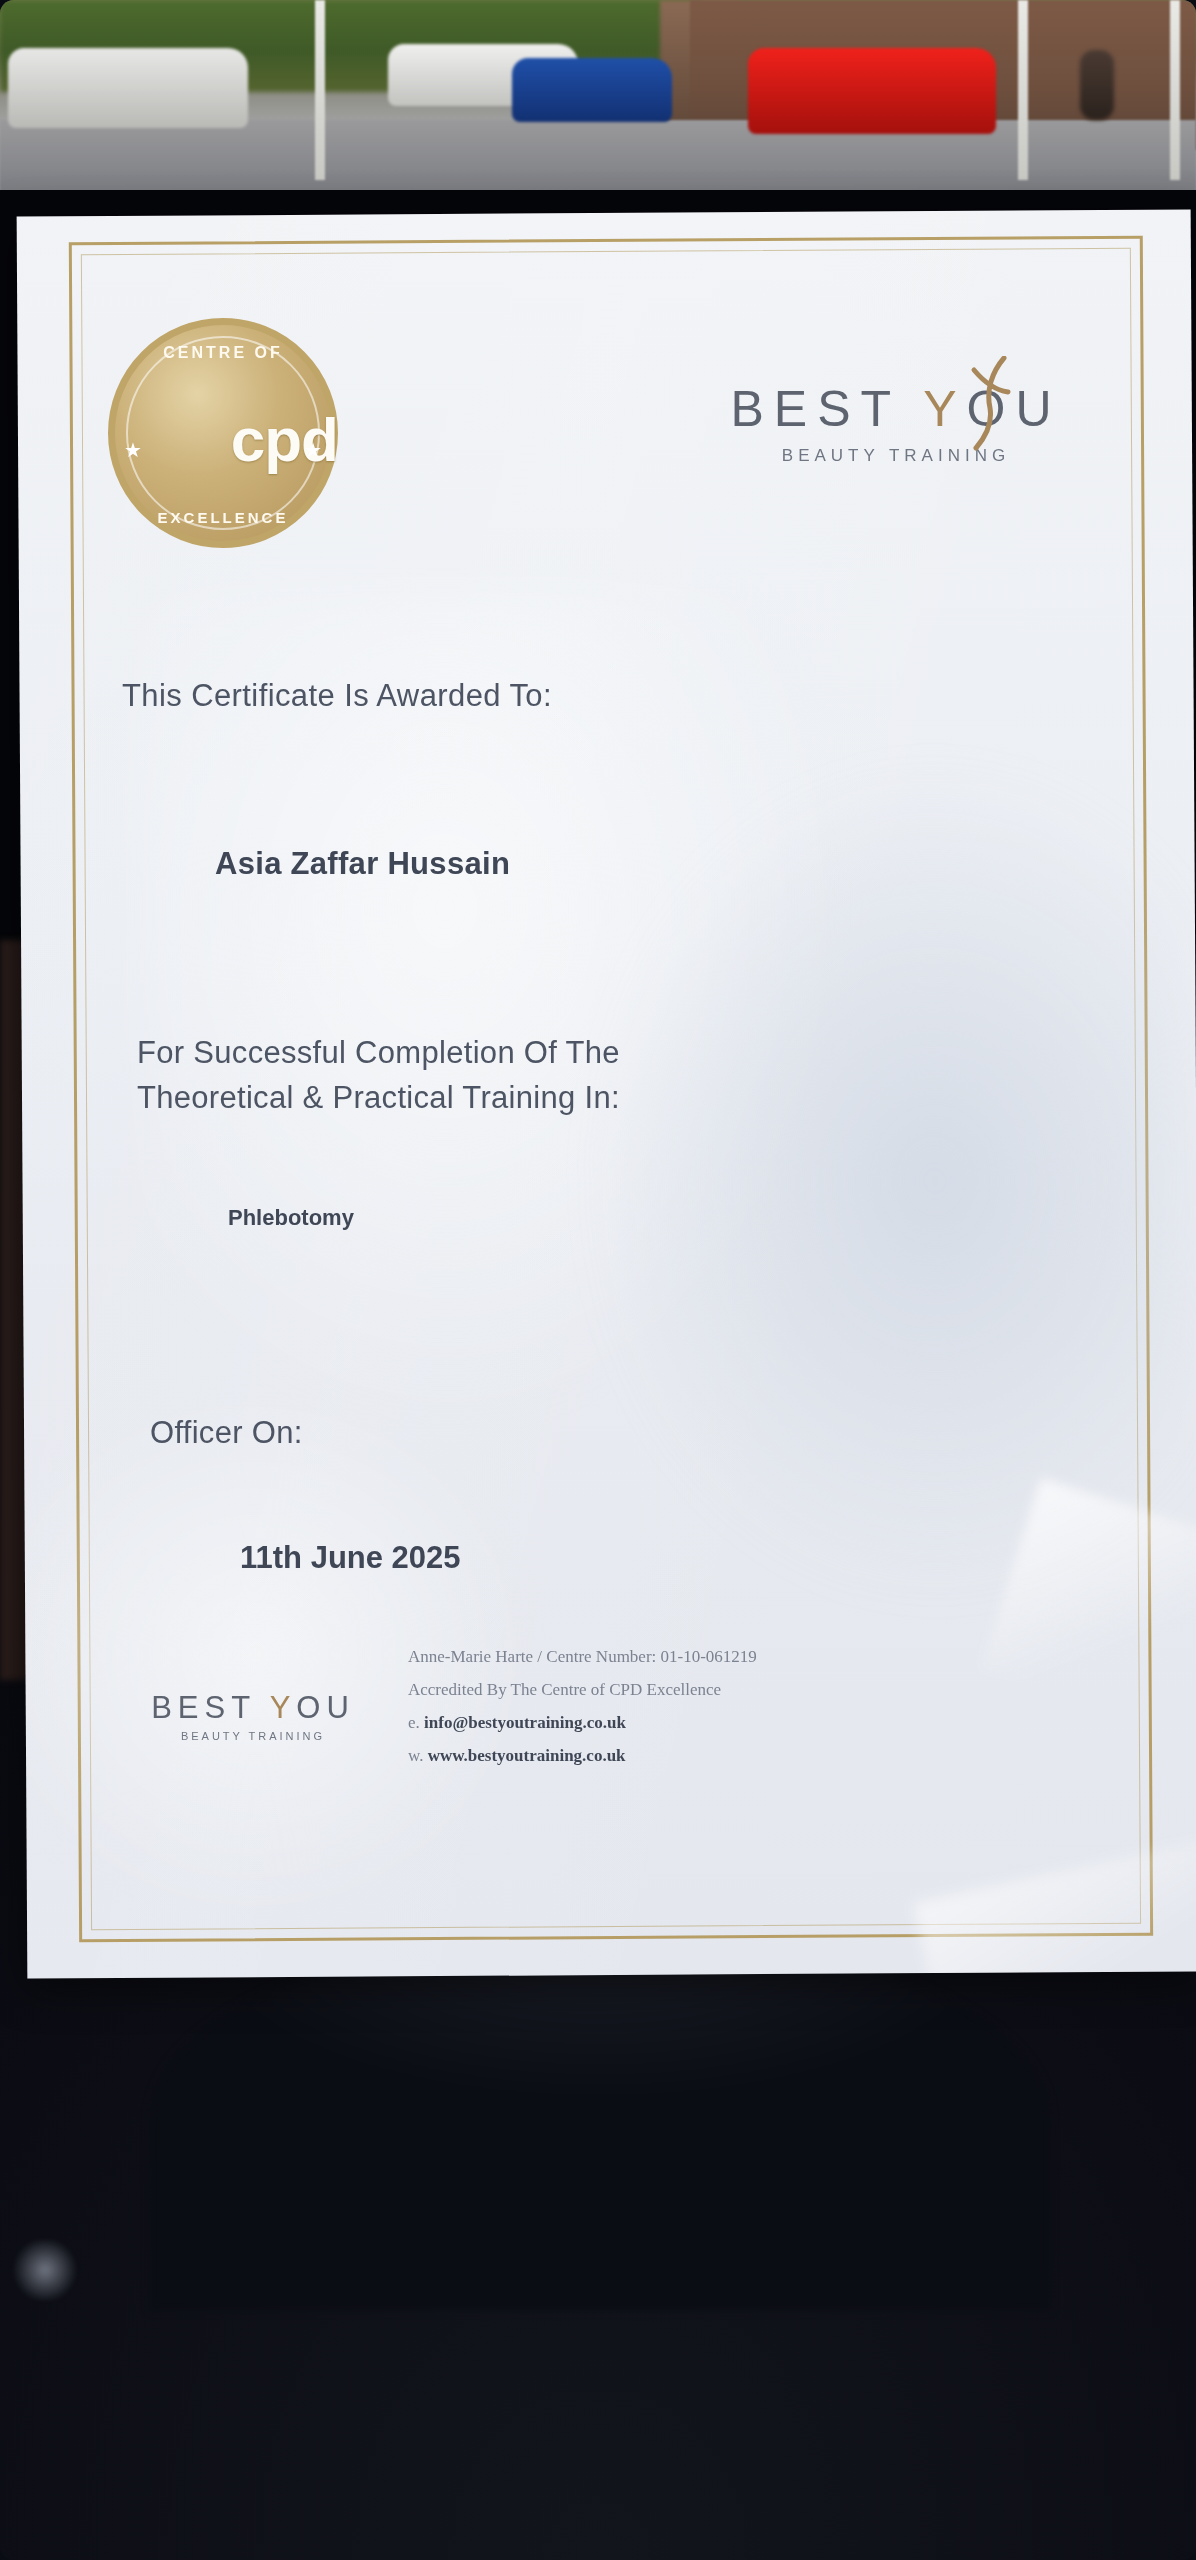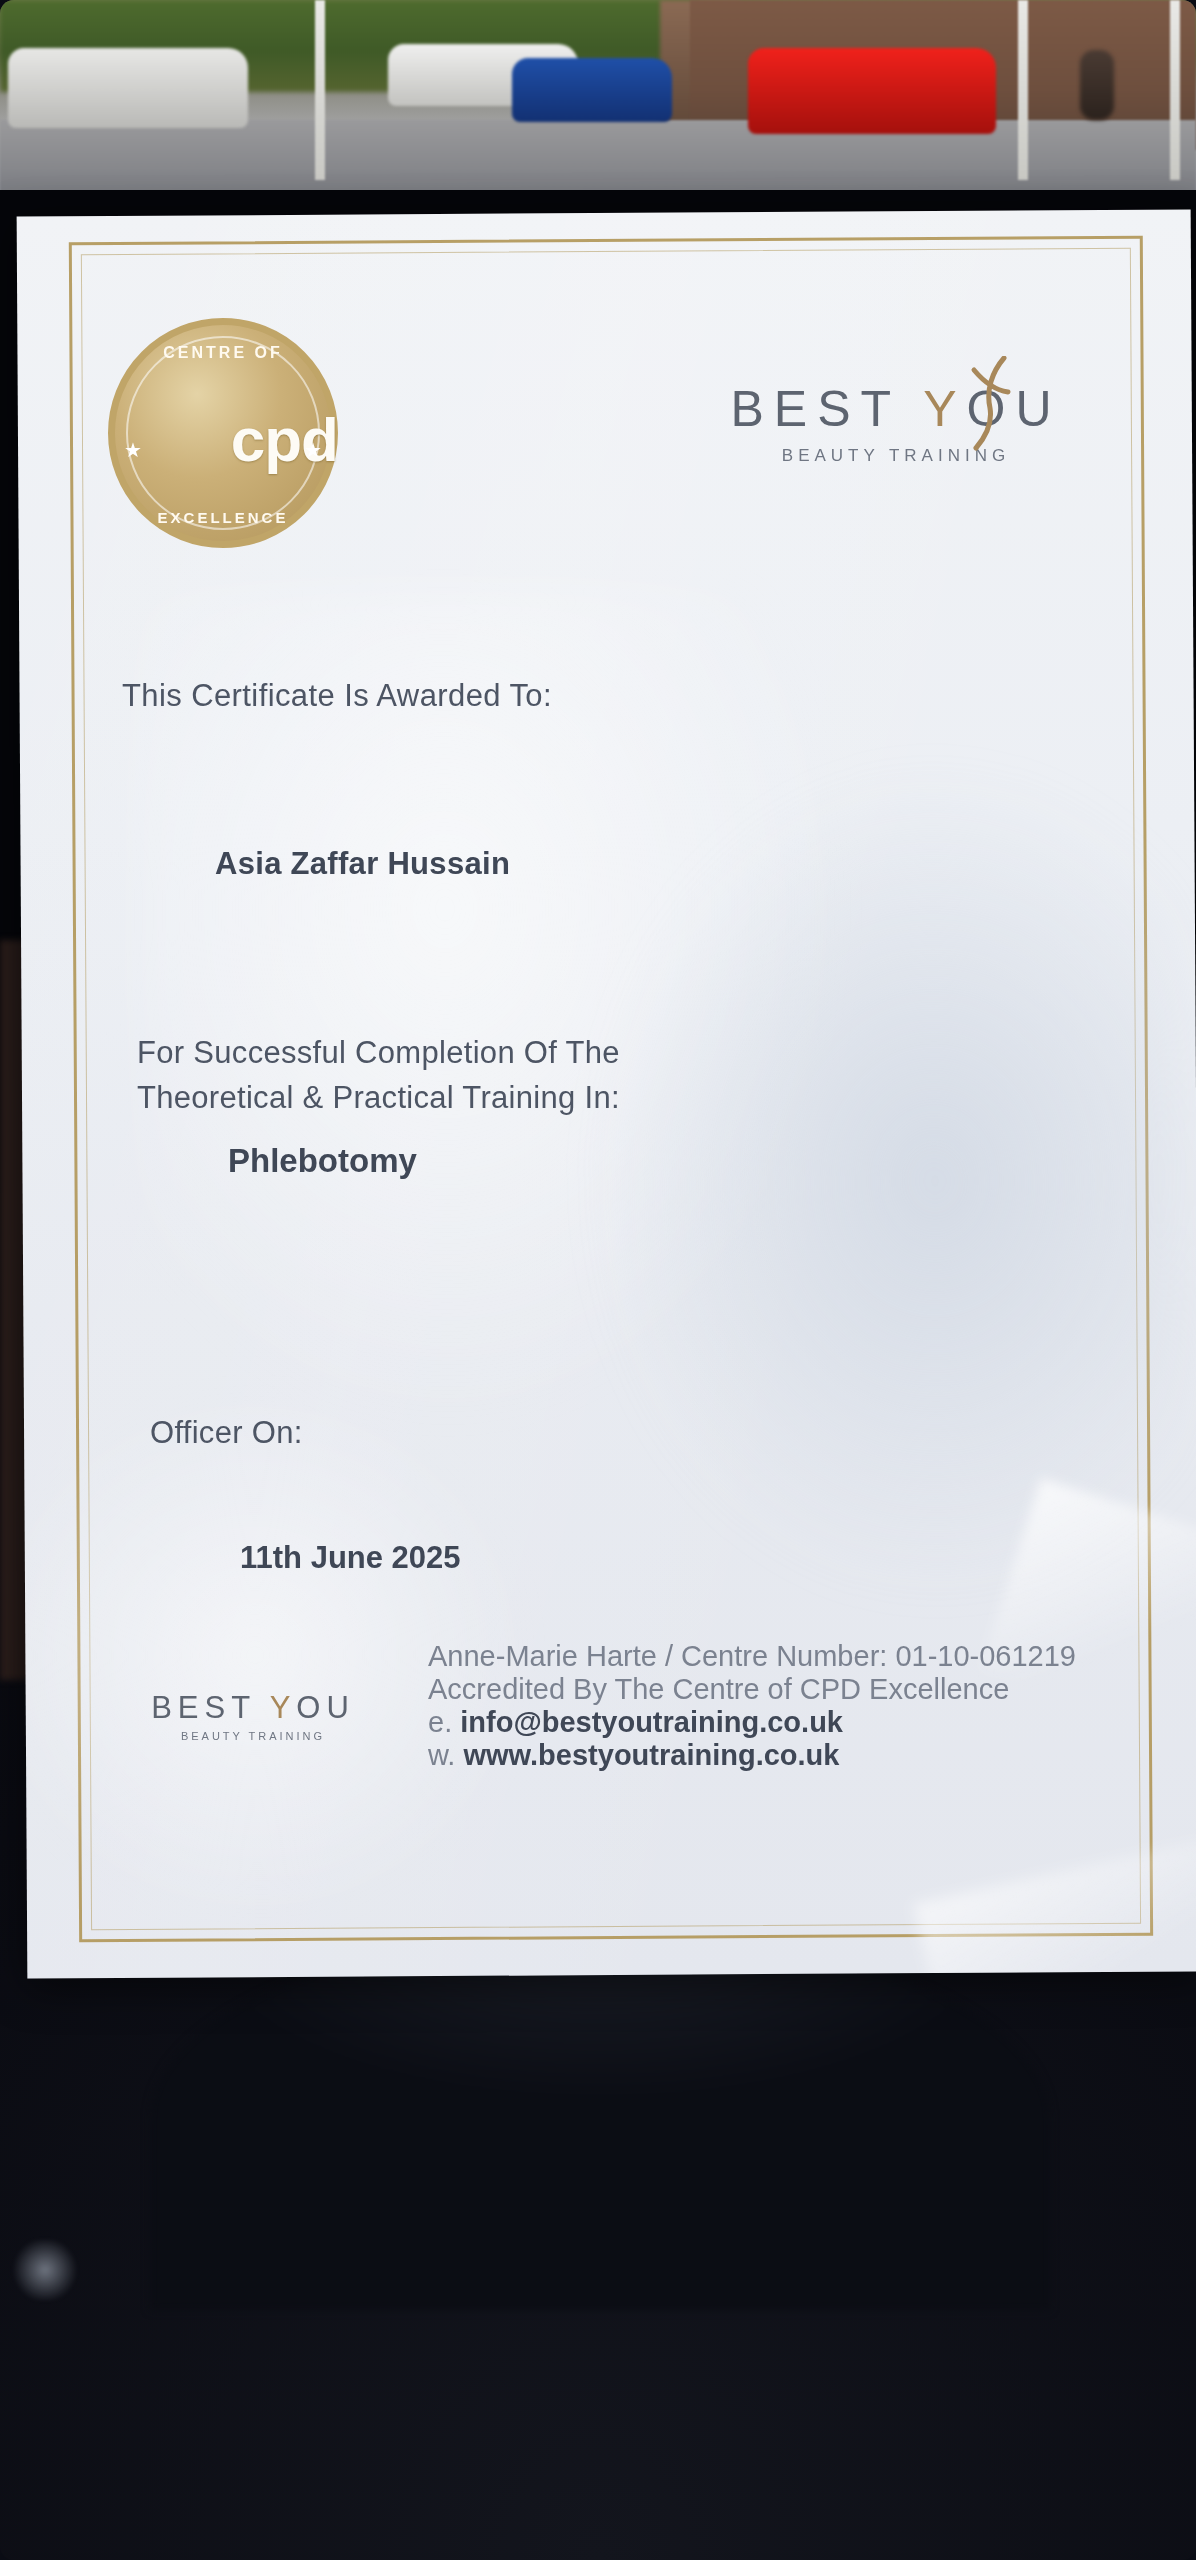--- a/index.html
+++ b/index.html
@@ -161,31 +161,31 @@
     position: absolute; right: 170px; top: 356px; width: 60px; height: 96px;
     pointer-events: none;
   }
 
   
   .txt { position: absolute; color: #4d5564; font-family: "Liberation Sans", sans-serif; }
   .line-awarded-to { left: 122px; top: 678px; font-size: 31px; letter-spacing: .4px; }
   .recipient { left: 215px; top: 846px; font-size: 31px; font-weight: 700; color: #3f4756; letter-spacing: .3px; }
   .for-line1 { left: 137px; top: 1035px; font-size: 31px; letter-spacing: .3px; }
   .for-line2 { left: 137px; top: 1080px; font-size: 31px; letter-spacing: .3px; }
-  .course { left: 228px; top: 1142px; font-size: 33px; font-weight: 700; color: #3f4756; }
+  .course { left: 228px; top: 1205px; font-size: 22px; font-weight: 700; color: #3f4756; }
   .awarded-on { left: 150px; top: 1415px; font-size: 31px; letter-spacing: .3px; }
   .date { left: 240px; top: 1540px; font-size: 31px; font-weight: 700; color: #3f4756; }
 
   
   .footer-logo { position: absolute; left: 138px; top: 1690px; width: 230px; text-align: center; }
   .footer-logo .word { font-size: 31px; letter-spacing: 6px; color: #5d6470; white-space: nowrap; }
   .footer-logo .word .y { color: #a8885a; }
   .footer-logo .sub { margin-top: 4px; font-size: 11px; letter-spacing: 3px; color: #6f7683; }
 
-  .footer-text { position: absolute; left: 428px; top: 1640px; width: 700px; color: #7b8290; font-size: 29px; line-height: 33px; }
+  .footer-text { position: absolute; left: 408px; top: 1640px; width: 700px; color: #7b8290; font-size: 17px; line-height: 33px; font-family: Liberation Serif, serif; }
   .footer-text .mail { color: #3f4756; font-weight: 700; }
 </style>
 </head>
 <body>
 
 <div id="scene">
 
   <div class="bg-outside">
     <div class="bg-trees"></div>
     <div class="bg-building2"></div>

